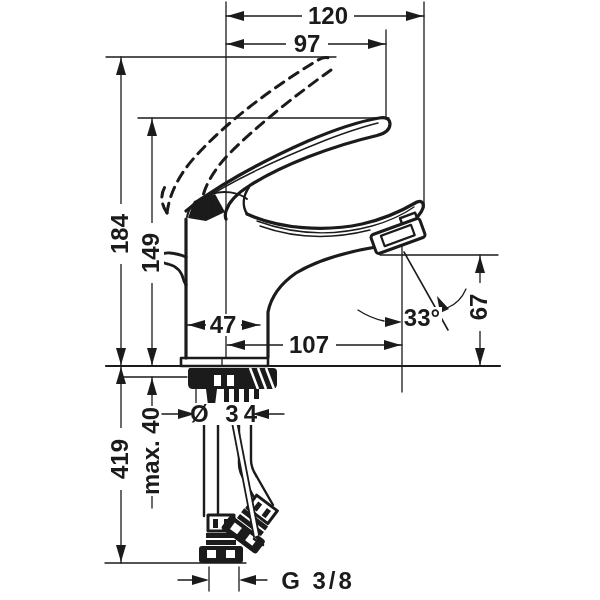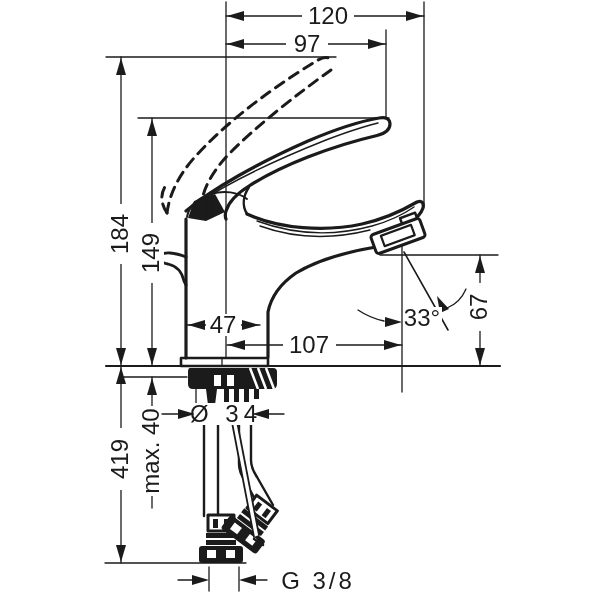--- a/index.html
+++ b/index.html
@@ -1,17 +1,17 @@
 <!DOCTYPE html>
 <html><head>
 <meta charset="utf-8">
 <style>
   html,body{margin:0;padding:0;background:#ffffff;}
   .stage{position:relative;width:600px;height:600px;background:#ffffff;overflow:hidden;
-         font-family:"Liberation Sans","DejaVu Sans",sans-serif;}
+         font-family:"Liberation Sans","DejaVu Sans",sans-serif;font-weight:bold;}
   svg{display:block;}
   .ink{stroke:#1b1b1b;fill:none;stroke-linecap:round;stroke-linejoin:round;}
   .thin{stroke-width:1.3;}
   .dim{stroke-width:1.3;}
   .outline{stroke-width:3.2;}
   .mid{stroke-width:2.4;}
   .hl{stroke-width:1.4;}
   .dashed{stroke-width:3;stroke-dasharray:10 7;}
   .arrow{fill:#1b1b1b;stroke:none;}
   .blk{fill:#1b1b1b;stroke:none;}

